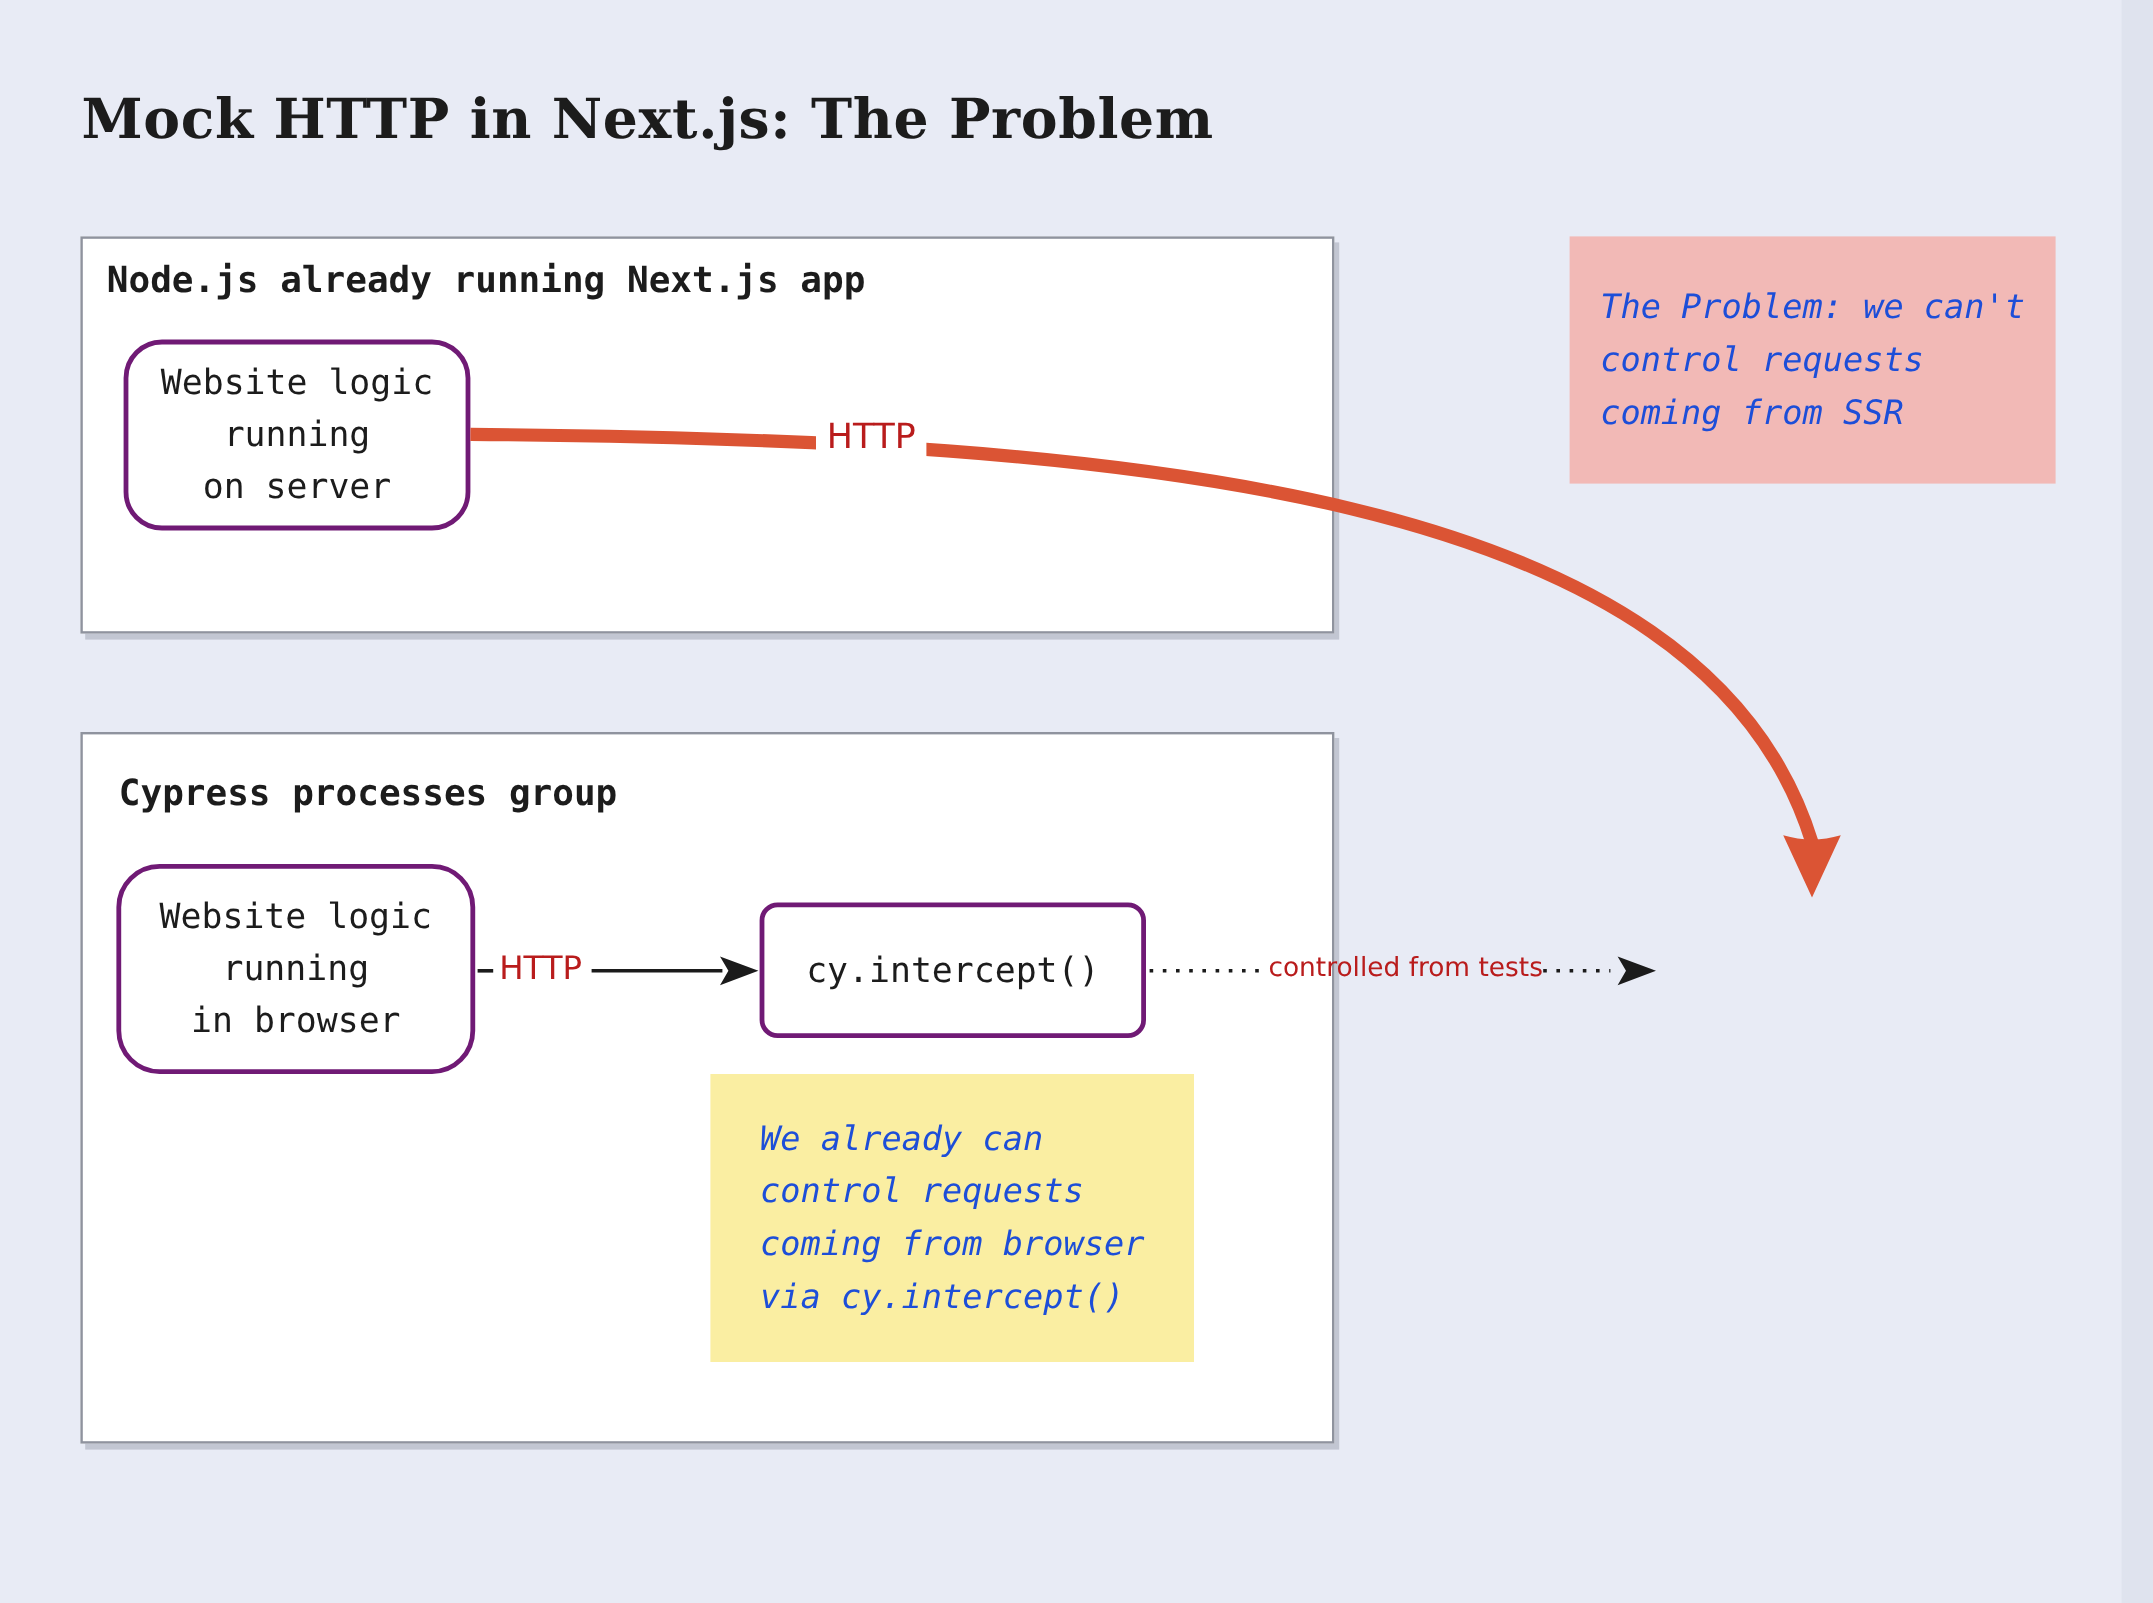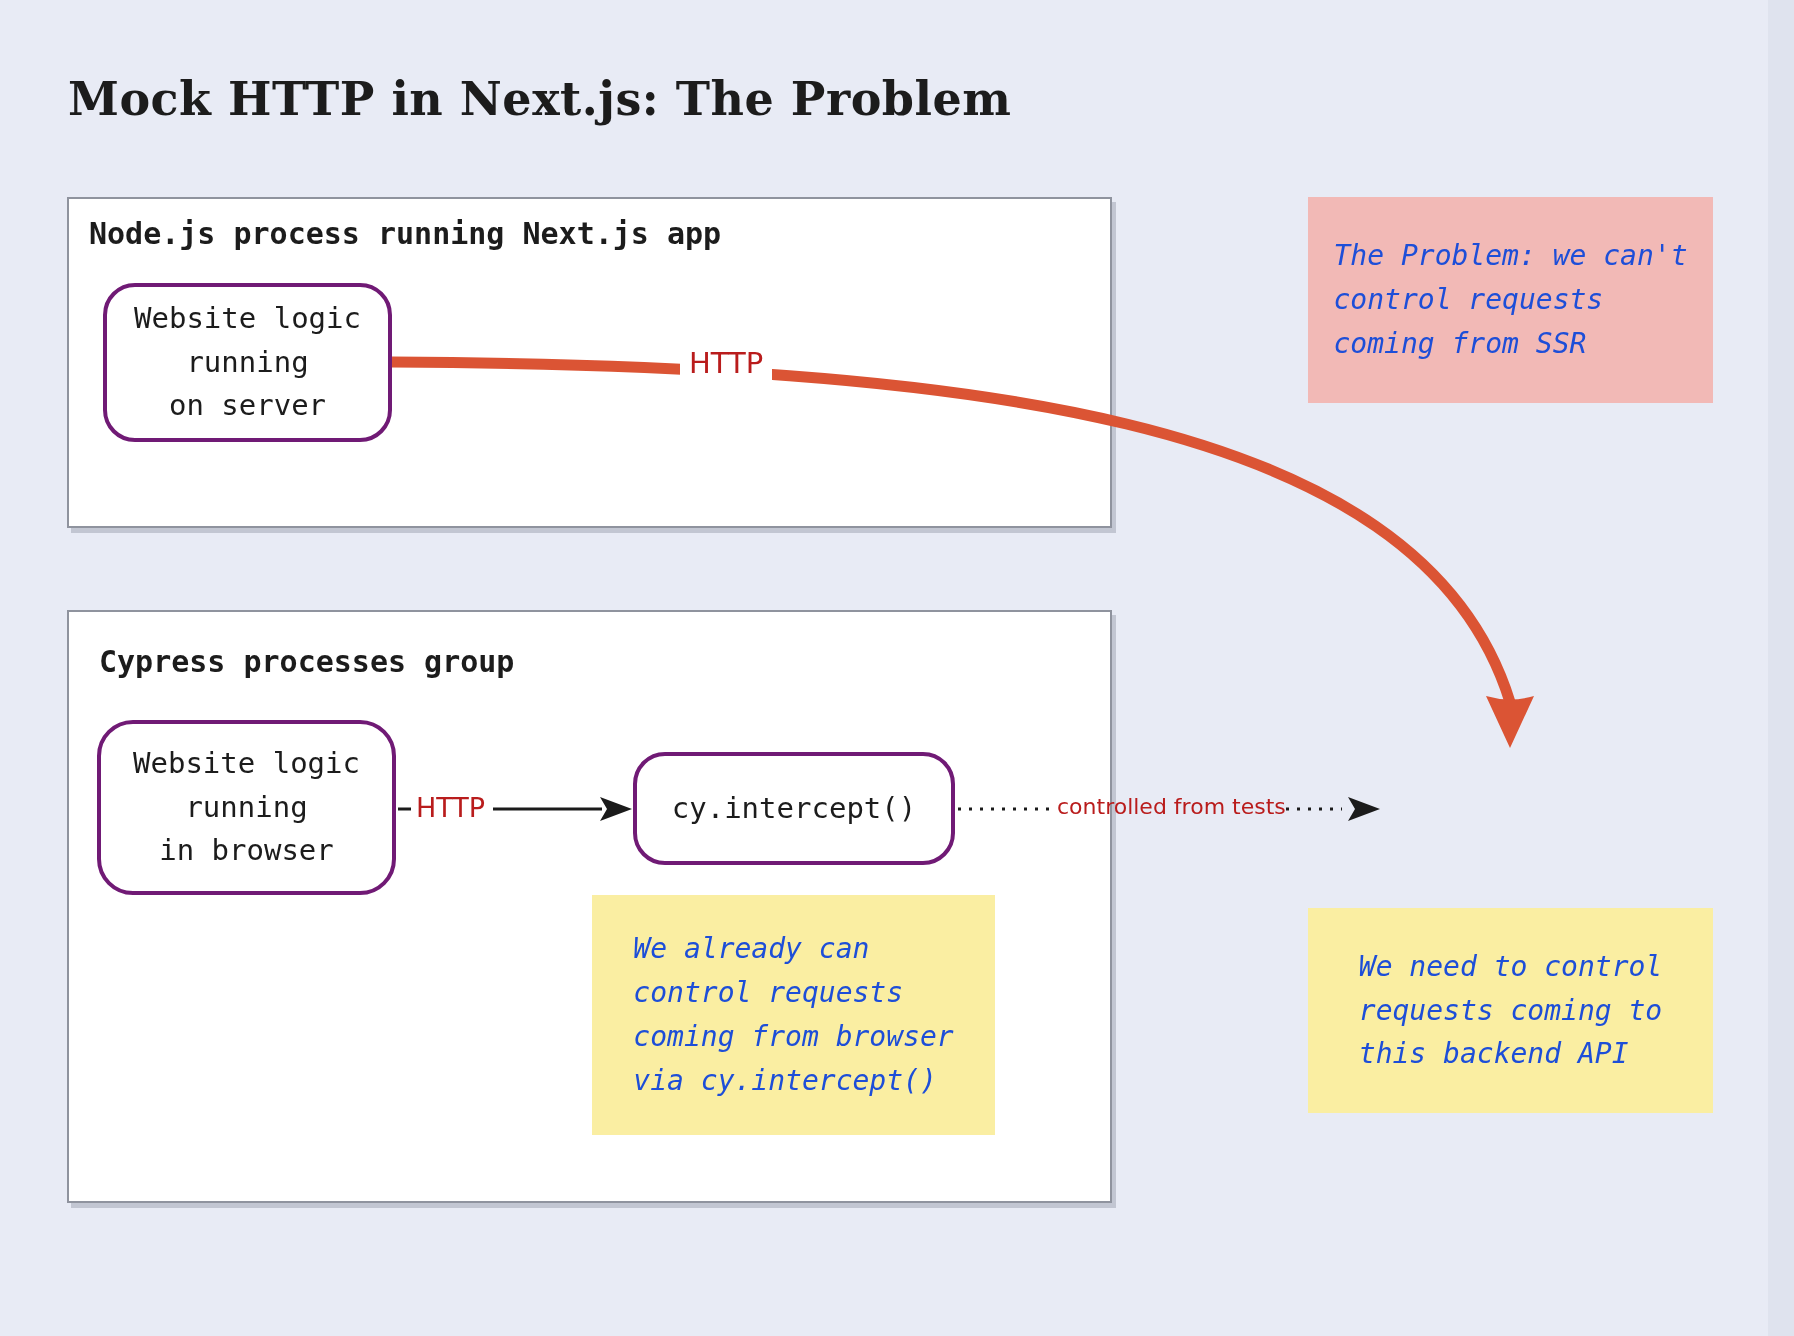--- a/index.html
+++ b/index.html
@@ -30,21 +30,21 @@
   #node-group .group-heading{left:20px;top:17px;}
   #cypress-group .group-heading{left:30px;top:32px;}
   .node{
     position:absolute;background:#fff;border:4px solid #701a75;
     box-sizing:border-box;z-index:4;
     display:flex;align-items:center;justify-content:center;
     text-align:center;font-size:29px;line-height:1.5;white-space:pre-line;
   }
   #node-server{left:103px;top:283px;width:289px;height:159px;border-radius:32px;}
   #node-browser{left:97px;top:720px;width:299px;height:175px;border-radius:36px;}
-  #node-intercept{left:633px;top:752px;width:322px;height:113px;border-radius:32px;}
+  #node-intercept{left:633px;top:752px;width:322px;height:113px;border-radius:15px;}
   #node-backend{left:1383px;top:753px;width:255px;height:111px;border-radius:28px;}
   .note{
     position:absolute;z-index:3;box-sizing:border-box;
     display:flex;align-items:center;justify-content:center;text-align:left;
     font-style:italic;font-size:28px;line-height:1.57;white-space:pre-line;
     color:#1d4ed8;
   }
   #note-problem{left:1308px;top:197px;width:405px;height:206px;background:var(--note_pink,#f2b9b6);}
   #note-already{left:592px;top:895px;width:403px;height:240px;background:var(--note_yellow,#faeea2);}
   #note-need{left:1308px;top:908px;width:405px;height:205px;background:var(--note_yellow,#faeea2);}
@@ -59,21 +59,21 @@
   #label-controlled{left:1057px;top:794px;font-size:22px;}
 </style>
 </head>
 <body>
 
 <div class="stage">
 
   <h1 class="page-title">Mock HTTP in Next.js: The Problem</h1>
 
   <div class="group-box" id="node-group">
-    <div class="group-heading">Node.js process running Next.js app</div>
+    <div class="group-heading">Node.js already running Next.js app</div>
   </div>
 
   <div class="group-box" id="cypress-group">
     <div class="group-heading">Cypress processes group</div>
   </div>
 
   <div class="node" id="node-server">Website logic
 running
 on server</div>
   <div class="node" id="node-browser">Website logic
@@ -81,23 +81,20 @@
 in browser</div>
   <div class="node" id="node-intercept">cy.intercept()</div>
 
   <div class="note" id="note-problem">The Problem: we can't
 control requests
 coming from SSR</div>
   <div class="note" id="note-already">We already can
 control requests
 coming from browser
 via cy.intercept()</div>
-  <div class="note" id="note-need">We need to control
-requests coming to
-this backend API</div>
 
   <svg class="edges-overlay" width="1794" height="1336" viewBox="0 0 1794 1336" aria-hidden="true">
 
     <path d="M 392 362 C 950 366, 1420 410, 1510 702" fill="none" style="stroke:var(--accent_red,#db5434)" stroke-width="11"></path>
     <path d="M 1486 696 Q 1510 703 1534 696 L 1510 748 Z" style="fill:var(--accent_red,#db5434)"></path>
 
     <line x1="398" y1="809" x2="411" y2="809" stroke="#1b1b1b" stroke-width="3"></line>
     <line x1="493" y1="809" x2="602" y2="809" stroke="#1b1b1b" stroke-width="3"></line>
     <path d="M 632 809 L 600 797 L 607 809 L 600 821 Z" fill="#1b1b1b"></path>
 

